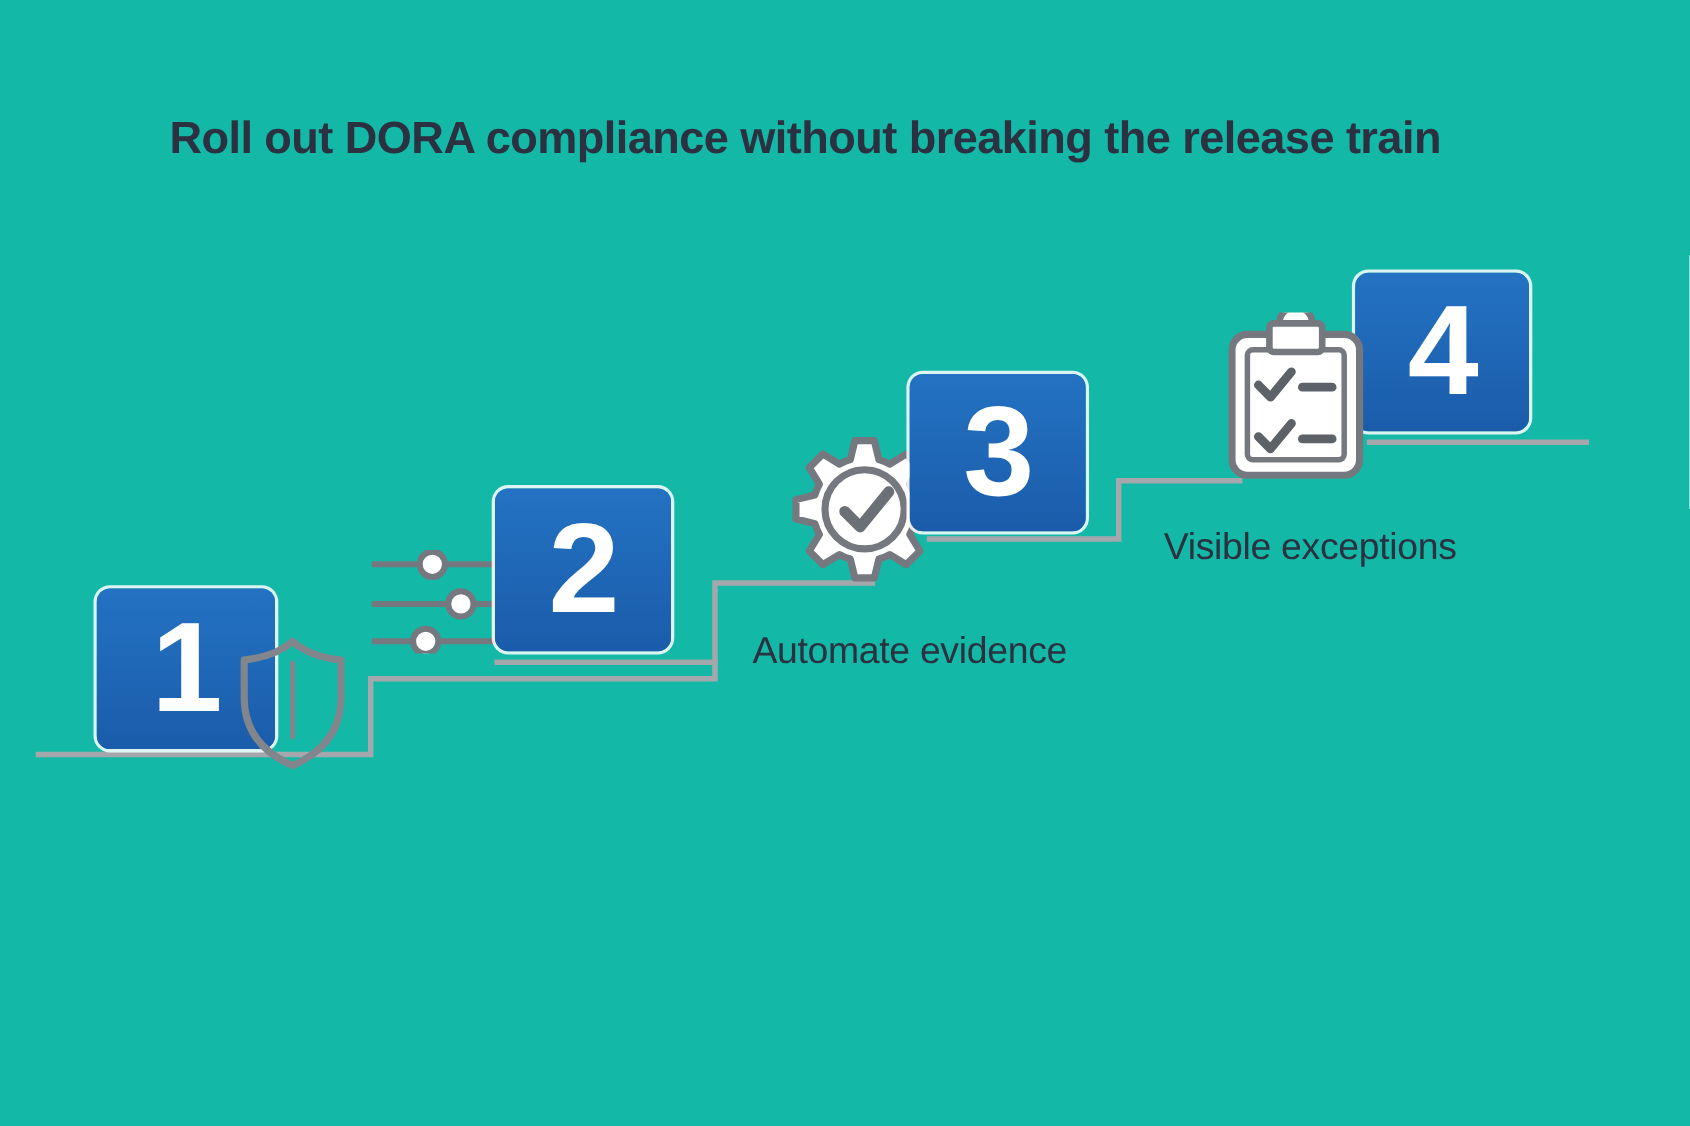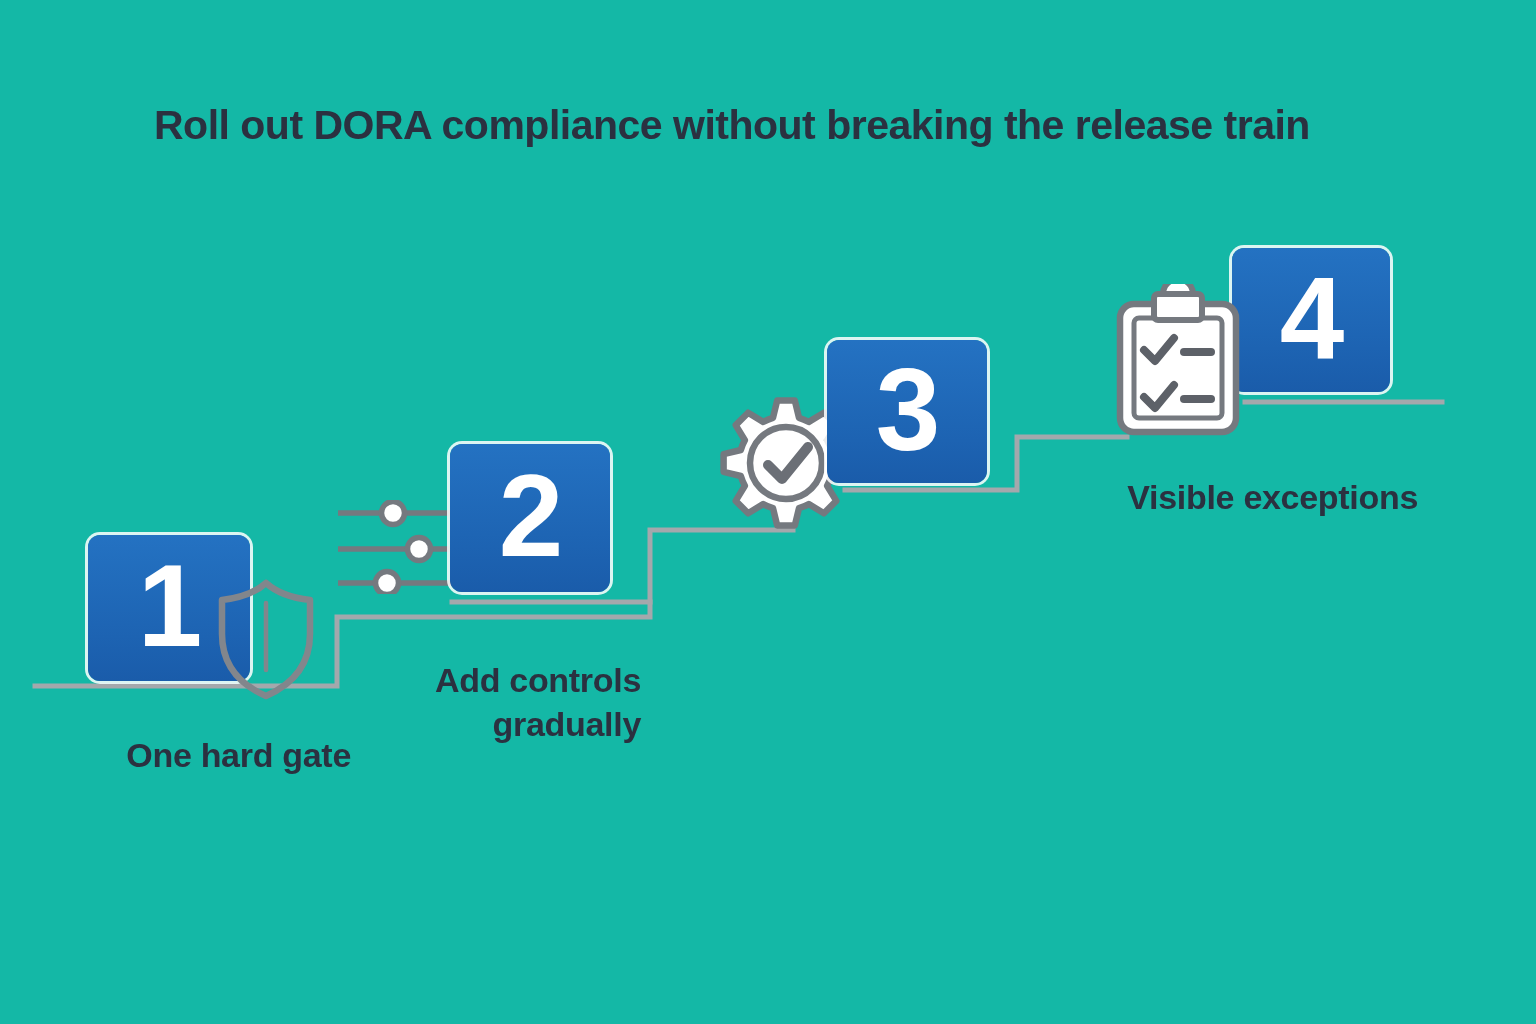--- a/index.html
+++ b/index.html
@@ -33,22 +33,22 @@
   .sq2{left:450px;top:444px;width:160px;height:148px;}
   .sq3{left:827px;top:340px;width:160px;height:143px;}
   .sq4{left:1232px;top:248px;width:158px;height:144px;}
   .icon{position:absolute;line-height:0;}
   .icon-shield{left:214px;top:577px;}
   .icon-sliders{left:332px;top:500px;}
   .icon-gear{left:716px;top:393px;}
   .icon-clipboard{left:1110px;top:284px;}
   .step-label{
     position:absolute;
-    font-size:34px;font-weight:700;letter-spacing:-0.3px;
-    color:#2b3140;text-align:right;line-height:1.3;
+    font-size:34px;font-weight:400;letter-spacing:-0.3px;
+    color:#2b3140;text-align:left;line-height:1.3;
   }
   .lbl1{left:31px;top:733px;width:320px;}
   .lbl2{left:381px;top:658px;width:260px;}
   .lbl3{left:684px;top:570px;width:360px;}
   .lbl4{left:1058px;top:475px;width:360px;}
 </style>
 </head>
 <body>
 
 <div class="canvas">
@@ -116,17 +116,16 @@
       <rect x="24" y="34" width="88" height="100" rx="5" fill="none" stroke="#75797f" stroke-width="5"></rect>
       <path d="M53,10 A15,15 0 0 1 83,10" fill="#ffffff" stroke="#75797f" stroke-width="6"></path>
       <rect x="44" y="10" width="48" height="26" rx="4" fill="#ffffff" stroke="#75797f" stroke-width="6"></rect>
       <path d="M34,66 L45,77 L64,54" fill="none" stroke="#5d6168" stroke-width="8" stroke-linecap="round" stroke-linejoin="round"></path>
       <line x1="74" y1="68" x2="101" y2="68" stroke="#5d6168" stroke-width="8" stroke-linecap="round"></line>
       <path d="M34,113 L45,124 L64,101" fill="none" stroke="#5d6168" stroke-width="8" stroke-linecap="round" stroke-linejoin="round"></path>
       <line x1="74" y1="115" x2="101" y2="115" stroke="#5d6168" stroke-width="8" stroke-linecap="round"></line>
     </svg>
   </span>
 
-  <div class="step-label lbl1">One hard gate</div>
-  <div class="step-label lbl2">Add controls gradually</div>
+  <div class="step-label lbl3">Automate evidence</div>
   <div class="step-label lbl4">Visible exceptions</div>
 
 </div>
 
 </body></html>

